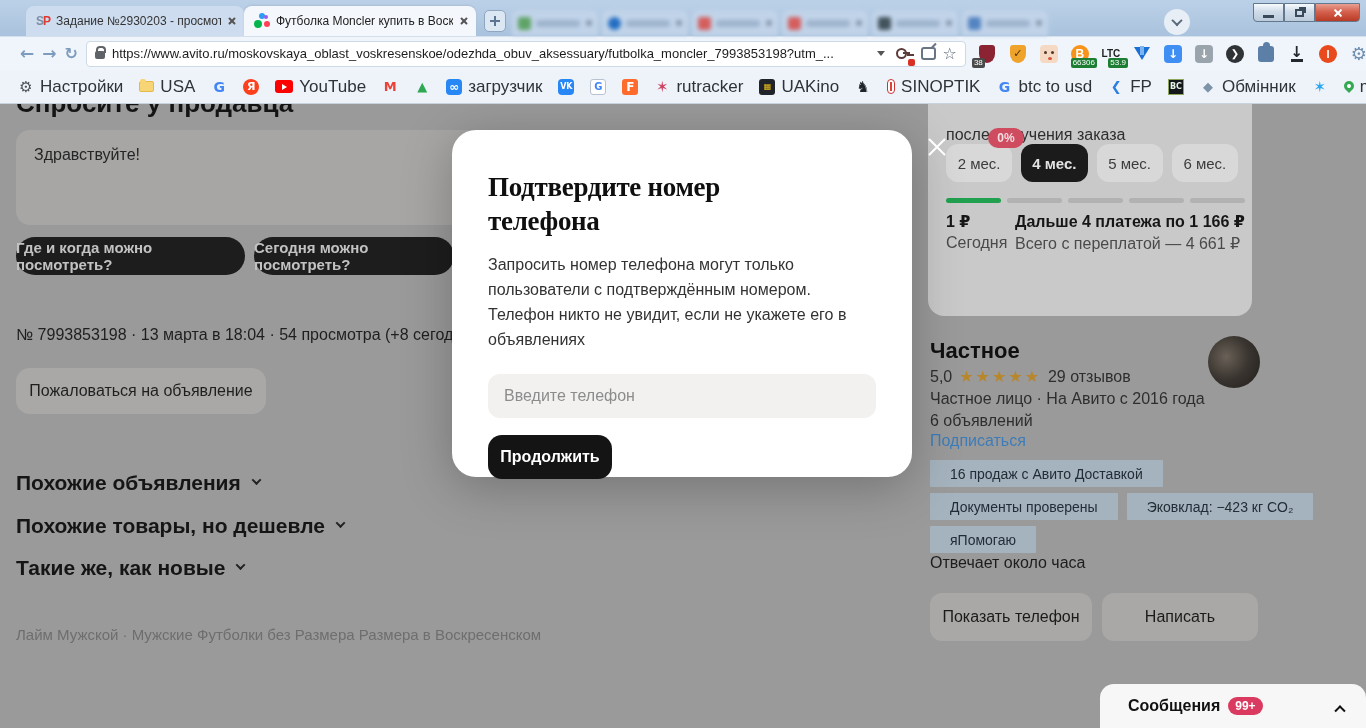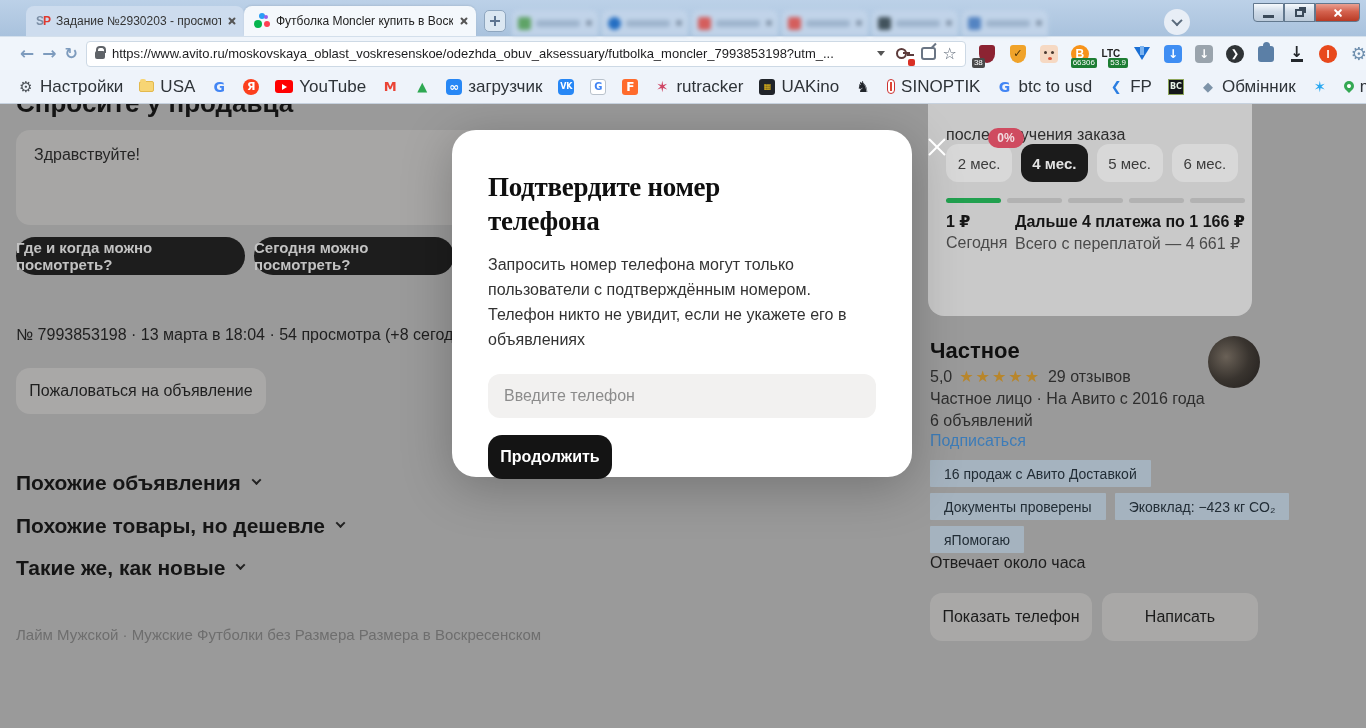--- a/index.html
+++ b/index.html
@@ -157,21 +157,21 @@
   .pay2c { left:1015px; top:130px; font-size:16px; color:#4a4a4a; }
   .buybtn { left:946px; top:156px; width:292px; height:44px; background:#181818; border-radius:12px; color:#d2d2d2; font-size:16px; display:flex; align-items:center; justify-content:center; }
 
   
   .sname { left:930px; top:234px; font-size:22px; font-weight:bold; color:#101010; }
   .avatar { left:1208px; top:232px; width:52px; height:52px; border-radius:50%; background:radial-gradient(circle at 35% 40%, #6a6157 0%, #39342f 50%, #201d1b 100%); }
   .ratingrow { left:930px; top:263px; font-size:16px; color:#2e2e2e; display:flex; gap:7px; align-items:center; }
   .stars { color:#b8862b; font-family:"DejaVu Sans",sans-serif; letter-spacing:2px; }
   .sline { left:930px; font-size:16px; color:#2e2e2e; }
   .slink { left:930px; top:328px; font-size:16px; color:#3d7cb8; }
-  .sbadge { height:27px; background:#a5b3bf; border-radius:1px; color:#222d36; font-size:14px; display:flex; align-items:center; padding:0 14px; }
+  .sbadge { height:27px; background:#a5b3bf; border-radius:1px; color:#222d36; font-size:14px; display:flex; align-items:center; padding:0 20px; }
   .badgerow { display:flex; gap:9px; }
   .respline { left:930px; top:450px; font-size:16px; color:#1d1d1d; }
   .contactbtn { top:489px; height:48px; background:#a9a8a7; border-radius:12px; color:#1b1b1b; font-size:16px; display:flex; align-items:center; justify-content:center; }
   .cb1 { left:930px; width:162px; }
   .cb2 { left:1102px; width:156px; }
 
   
   .modal { left:452px; top:26px; width:460px; height:347px; background:#fff; border-radius:24px; box-shadow:0 10px 50px rgba(0,0,0,.25); padding:40px 36px; z-index:10; }
   .modal h2 { font-size:27px; line-height:34px; color:#0f0f0f; max-width:340px; letter-spacing:-.3px;font-family:Liberation Serif, serif; }
   .modal p { margin-top:14px; font-size:16px; line-height:25px; color:#333; }
@@ -466,15 +466,20 @@
     <div class="abs contactbtn cb2">Написать</div>
 
     <div class="abs modal">
       <h2>Подтвердите номер телефона</h2>
       <p>Запросить номер телефона могут только пользователи с подтверждённым номером. Телефон никто не увидит, если не укажете его в объявлениях</p>
       <input class="phoneinput" type="text" placeholder="Введите телефон" style="">
       <button class="contbtn">Продолжить</button>
     </div>
     <span class="abs modalx xicon"></span>
 
+    <div class="abs msgwidget">
+      <span class="lbl">Сообщения</span>
+      <span class="msgbadge">99+</span>
+      <span class="chev up"></span>
+    </div>
 
   </div>
 </div>
 
 </body></html>

